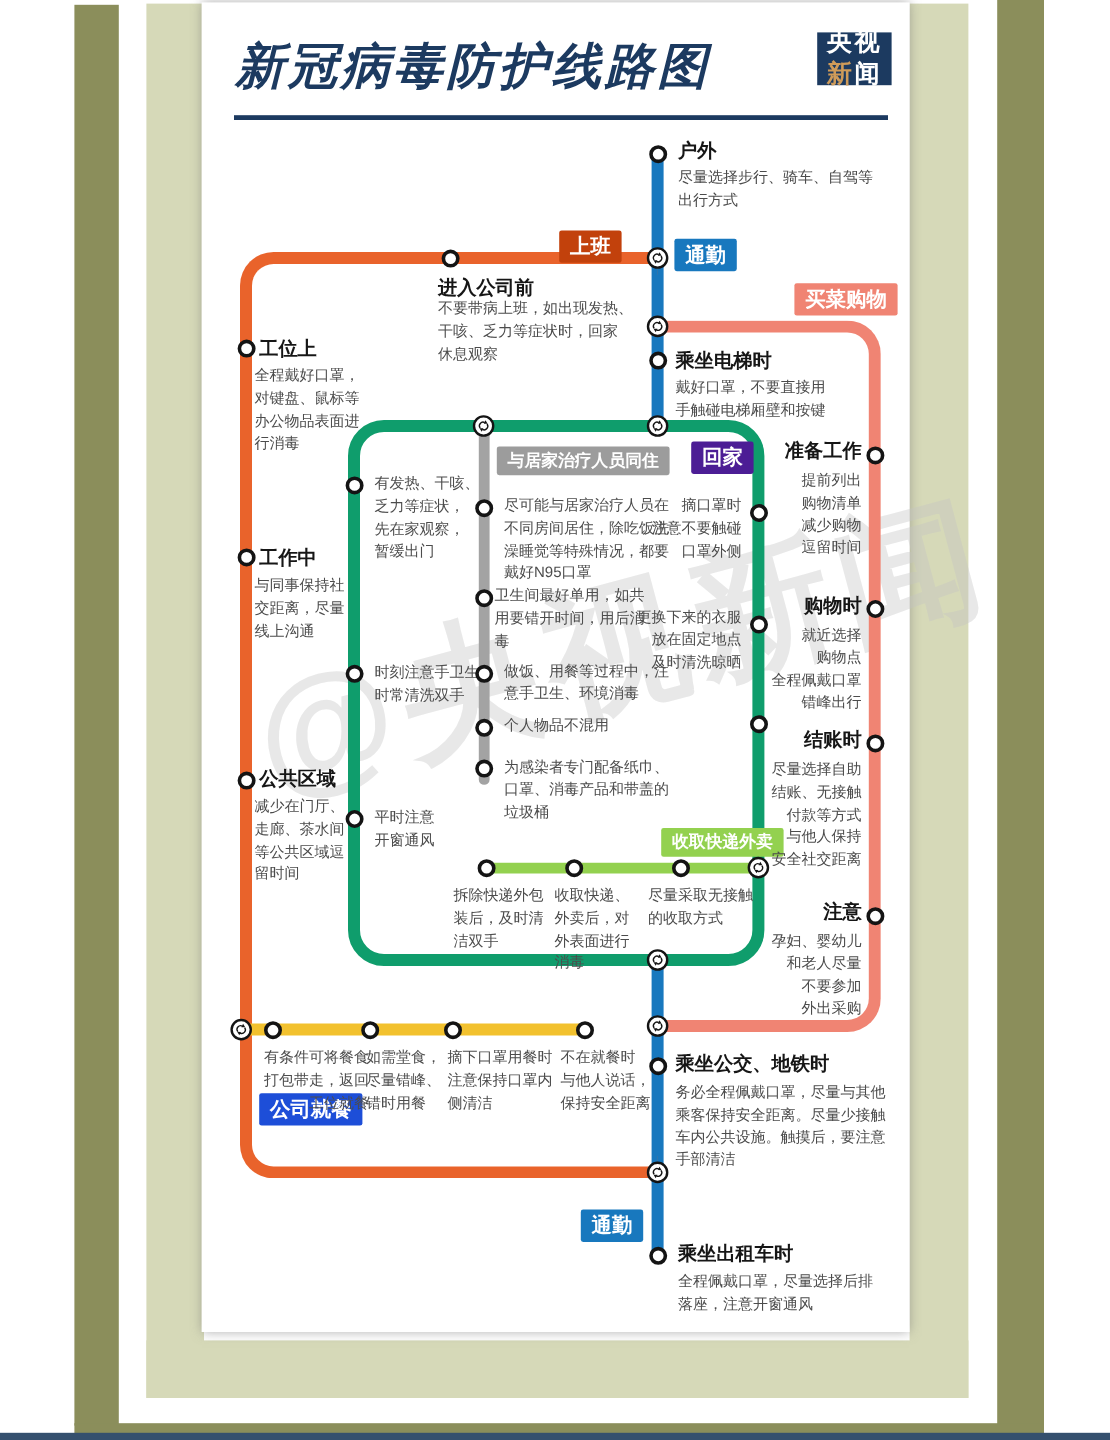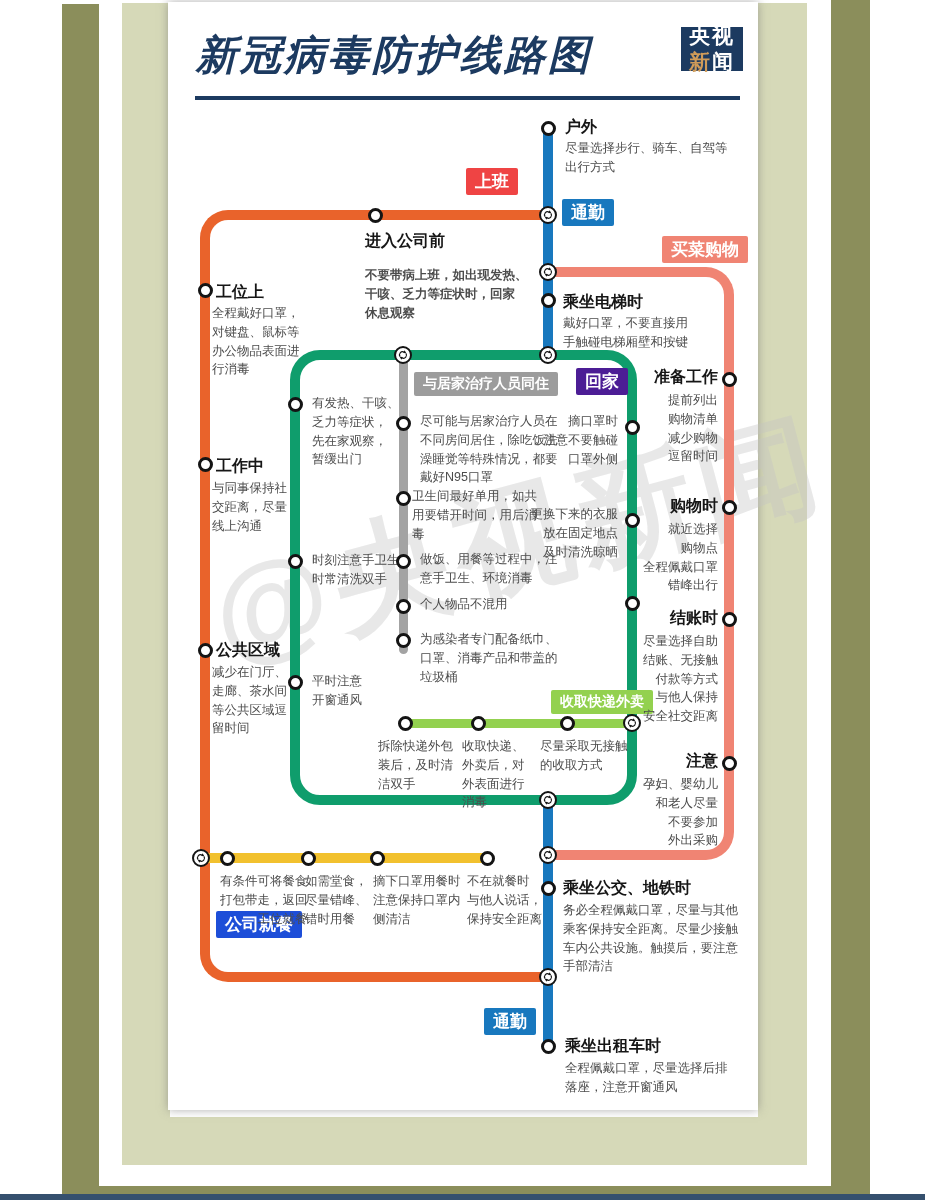--- a/index.html
+++ b/index.html
@@ -69,21 +69,21 @@
   <div class="ln" style="left:548px;top:267px;width:186px;height:593px;border:10px solid #f08473;border-left:none;border-radius:0 28px 28px 0;box-sizing:border-box;"></div>
 
   <div class="ln" style="left:290px;top:350px;width:347px;height:455px;border:10px solid #0f9d6c;border-radius:30px;box-sizing:border-box;"></div>
 
   <div class="ln" style="left:399px;top:358px;width:9px;height:296px;background:#a3a3a3;border-radius:0 0 5px 5px;"></div>
 
   <div class="ln" style="left:400px;top:719px;width:234px;height:9px;background:#93d14f;border-radius:5px;"></div>
 
   <div class="ln" style="left:201px;top:853px;width:292px;height:10px;background:#f2c12e;border-radius:5px;"></div>
 
-  <div class="tag" style="left:466px;top:168px;background:#ef4444;">上班</div>
+  <div class="tag" style="left:466px;top:192px;background:#c2410c;">上班</div>
   <div class="tag" style="left:562px;top:199px;background:#1878be;">通勤</div>
   <div class="tag" style="left:662px;top:236px;background:#f08473;">买菜购物</div>
   <div class="tag" style="left:576px;top:368px;background:#4c1d95;">回家</div>
   <div class="tag" style="left:414px;top:372px;background:#9c9c9c;font-size:14px;">与居家治疗人员同住</div>
   <div class="tag" style="left:551px;top:690px;background:#93d14f;font-size:14px;">收取快递外卖</div>
   <div class="tag" style="left:216px;top:911px;background:#1d4ed8;">公司就餐</div>
   <div class="tag" style="left:484px;top:1008px;background:#1878be;">通勤</div>
 
   <div class="xfer" style="left:538.5px;top:205.5px;">
       <svg viewBox="0 0 20 20">
@@ -148,21 +148,21 @@
 车内公共设施。触摸后，要注意
 手部清洁</div>
 
   <div class="stop" style="left:540.5px;top:1038.5px;"></div>
   <div class="name" style="left:565px;top:1036px;">乘坐出租车时</div>
   <div class="desc" style="left:565px;top:1059px;">全程佩戴口罩，尽量选择后排
 落座，注意开窗通风</div>
 
   <div class="stop" style="left:367.5px;top:207.5px;"></div>
   <div class="name" style="left:365px;top:231px;">进入公司前</div>
-  <div class="desc" style="left:365px;top:266px;font-weight:bold;">不要带病上班，如出现发热、
+  <div class="desc" style="left:365px;top:248px;">不要带病上班，如出现发热、
 干咳、乏力等症状时，回家
 休息观察</div>
 
   <div class="stop" style="left:197.5px;top:282.5px;"></div>
   <div class="name" style="left:216px;top:282px;">工位上</div>
   <div class="desc" style="left:212px;top:304px;">全程戴好口罩，
 对键盘、鼠标等
 办公物品表面进
 行消毒</div>
 

